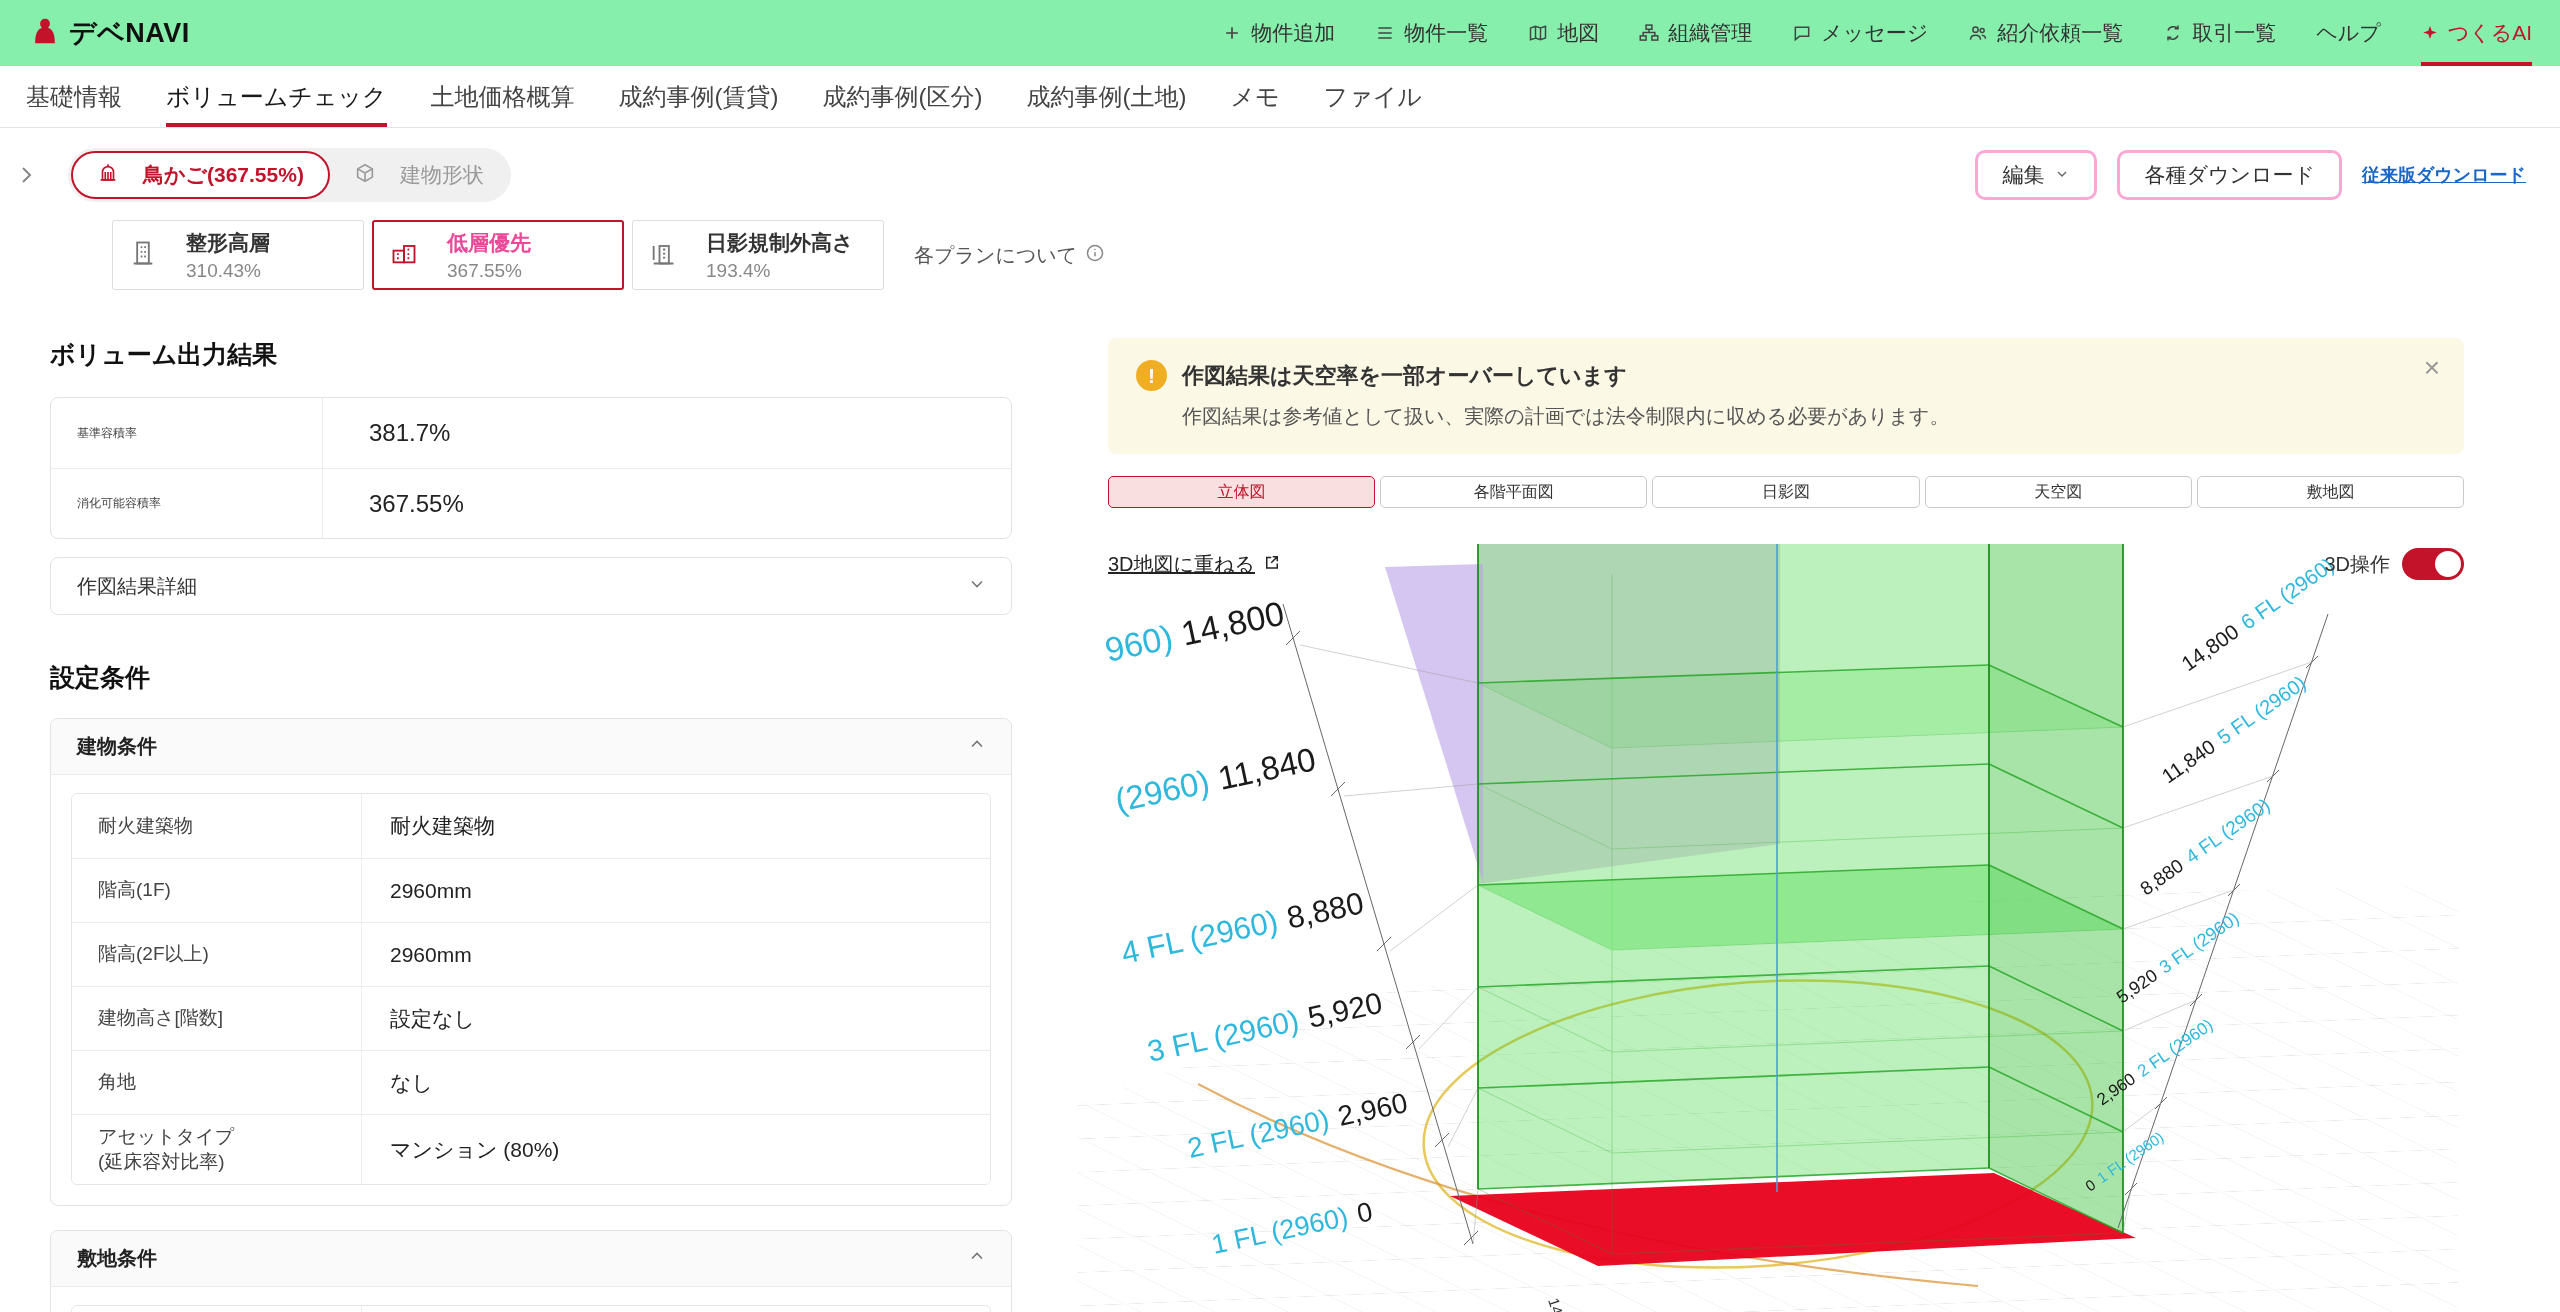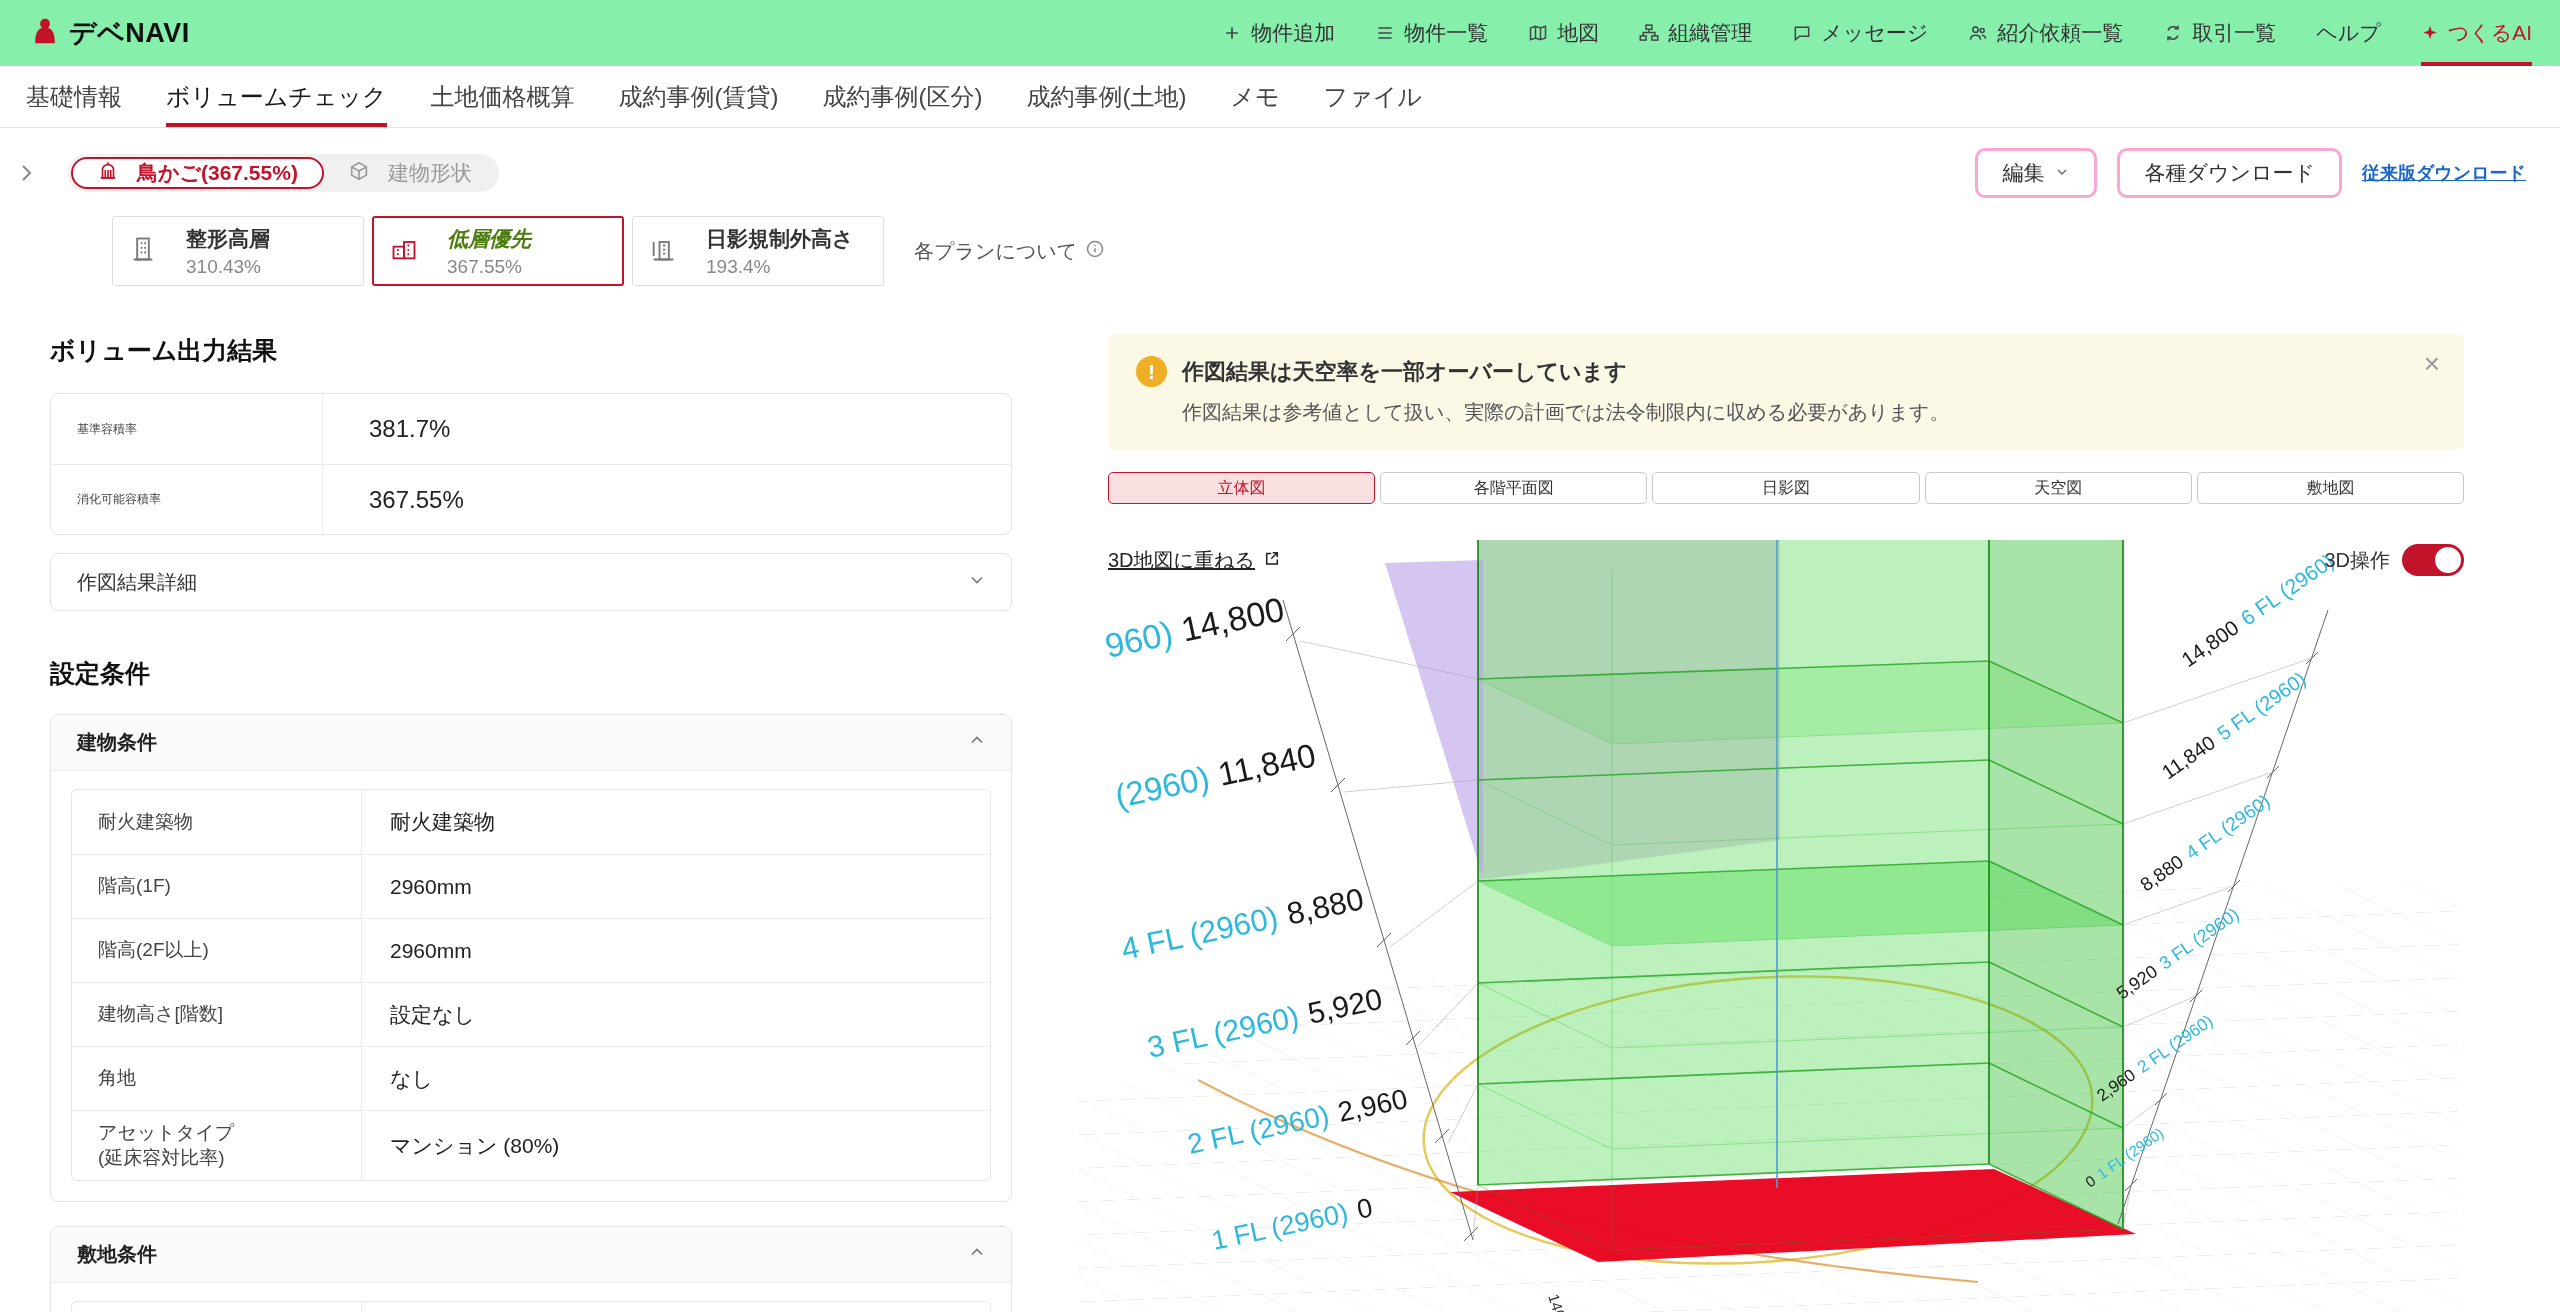--- a/index.html
+++ b/index.html
@@ -19,35 +19,35 @@
   
   .tabbar { height:62px; display:flex; align-items:stretch; gap:44px; padding:0 0 0 26px;
     border-bottom:1px solid #e3e3e3; background:#fff; }
   .ptab { display:flex; align-items:center; font-size:24px; color:#444; cursor:pointer; }
   .ptab.active { color:#1a1a1a; box-shadow:inset 0 -4px 0 #c2132b; }
 
   
   .toolbar { display:flex; align-items:center; justify-content:space-between; padding:20px 34px 0 14px; }
   .tb-left { display:flex; align-items:center; gap:30px; }
   .pillgroup { background:#f0f0f0; border-radius:27px; padding:3px; display:flex; align-items:center; }
-  .pill { height:32px; border-radius:24px; padding:0 24px; display:flex; align-items:center; gap:18px; font-size:21px; }
+  .pill { height:48px; border-radius:24px; padding:0 24px; display:flex; align-items:center; gap:24px; font-size:21px; }
   .pill.on { background:#fff; border:2px solid #c2132b; color:#c2132b; font-weight:bold; }
   .pill.off { color:#9a9a9a; }
   .tb-right { display:flex; align-items:center; gap:20px; }
   .btn { height:50px; padding:0 24px; background:#fff; border:3px solid #f9a8d4; border-radius:10px;
     font-size:21px; color:#333; display:flex; align-items:center; gap:10px; cursor:pointer; }
   .legacy-link { font-size:18px; font-weight:bold; color:#1b66c9; text-decoration:underline; cursor:pointer; }
 
   
   .plan-row { display:flex; align-items:center; gap:8px; margin:18px 0 0 112px; }
   .plan-card { min-width:252px; height:70px; background:#fff; border:1px solid #ddd; border-radius:3px;
     display:flex; align-items:center; gap:29px; padding:0 20px 0 16px; cursor:pointer; }
   .plan-card.selected { border:2px solid #c2132b; }
   .plan-card .pc-title { font-size:21px; font-weight:bold; color:#333; }
-  .plan-card.selected .pc-title { color:#4d7c0f;font-style:italic; }
+  .plan-card.selected .pc-title { color:#ec4899; }
   .plan-card .pc-val { font-size:19px; color:#888; margin-top:3px; }
   .plan-about { margin-left:22px; display:flex; align-items:center; gap:8px; font-size:20px; color:#555; cursor:pointer; }
 
   
   .main { position:relative; margin-top:48px; height:940px; }
   .left-col { position:absolute; left:50px; top:0; width:962px; }
   .right-col { position:absolute; left:1108px; top:0; width:1356px; }
 
   .section-title { font-size:25px; font-weight:bold; color:#111; }
 

